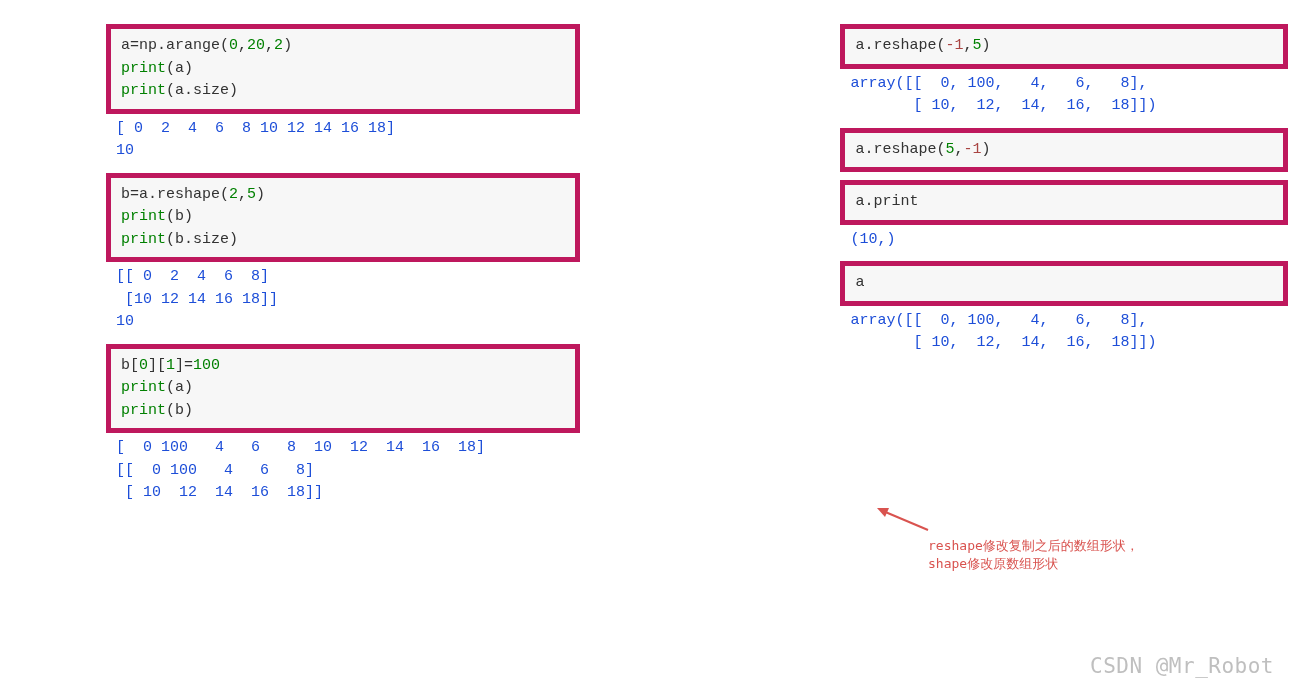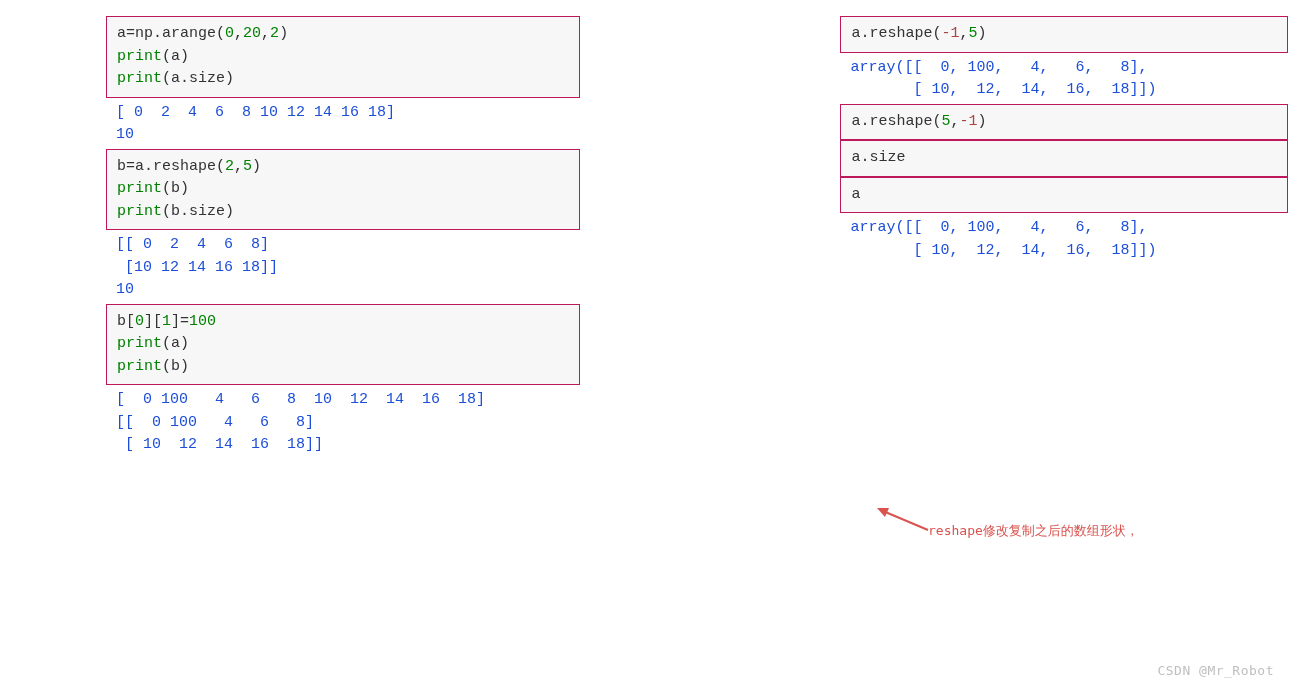--- a/index.html
+++ b/index.html
@@ -16,22 +16,23 @@
     overflow: hidden;
   }
   .columns {
     display: flex;
     gap: 260px;
   }
   .col-left { width: 530px; margin-left: 90px; }
   .col-right { width: 500px; }
   .code-block {
     background: #f7f7f7;
-    border: 1px solid #be185d;
+    border: 5px solid #be185d;
     padding: 6px 10px;
+    margin-top: 8px;
     font-family: Consolas, "Courier New", monospace;
     white-space: pre;
     line-height: 1.5;
   }
   .out-block {
     padding: 4px 10px 2px 10px;
     font-family: Consolas, "Courier New", monospace;
     white-space: pre;
     line-height: 1.5;
     color: #1d4ed8;
@@ -47,21 +48,21 @@
     line-height: 1.4;
   }
   .arrow-svg {
     position: absolute;
   }
   .watermark {
     position: absolute;
     right: 30px;
     bottom: 10px;
     color: #bfbfbf;
-    font-size: 13px;
+    font-size: 21px;
     letter-spacing: 0.5px;
   }
 </style>
 </head>
 <body>
 
 <div class="columns">
 
   <div class="col-left">
 
@@ -91,33 +92,35 @@
   </div>
 
   <div class="col-right">
 
     <div class="code-block"><span>a.reshape</span><span>(</span><span style="color:#a94442">-1</span><span>,</span><span class="num">5</span><span>)</span></div>
     <div class="out-block">array([[  0, 100,   4,   6,   8],
        [ 10,  12,  14,  16,  18]])</div>
 
     <div class="code-block"><span>a.reshape</span><span>(</span><span class="num">5</span><span>,</span><span style="color:#a94442">-1</span><span>)</span></div>
 
-    <div class="code-block"><span>a.size</span></div>
+    <div class="code-block"><span>a.print</span></div>
+    <div class="out-block">(10,)</div>
 
 
     <div class="code-block"><span>a</span></div>
     <div class="out-block">array([[  0, 100,   4,   6,   8],
        [ 10,  12,  14,  16,  18]])</div>
 
   </div>
 
 </div>
 
 <svg class="arrow-svg" style="left:873px; top:505px;" width="60" height="30">
   <line x1="55" y1="25" x2="10" y2="6" stroke="#d9534f" stroke-width="2"></line>
   <polygon points="4,3 16,3 12,12" fill="#d9534f"></polygon>
 </svg>
 
-<div class="annot" style="left:928px; top:522px;">
+<div class="annot" style="left:928px; top:537px;">
   <div>reshape修改复制之后的数组形状，</div>
+  <div>shape修改原数组形状</div>
 </div>
 
 <div class="watermark">CSDN @Mr_Robot</div>
 
 </body></html>

